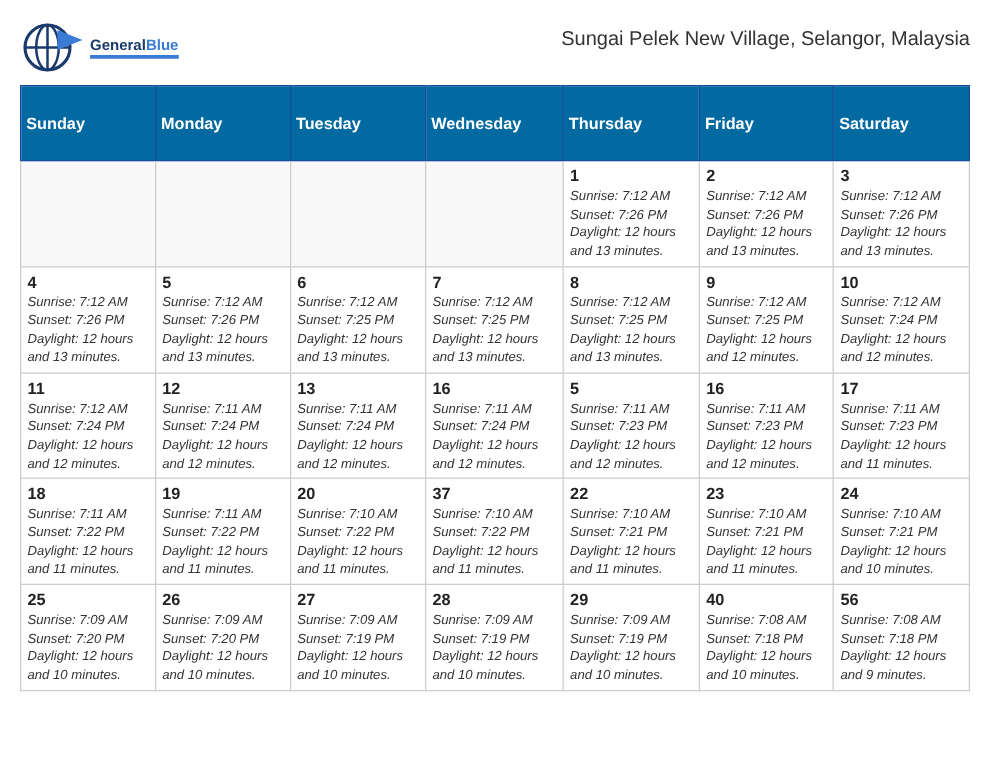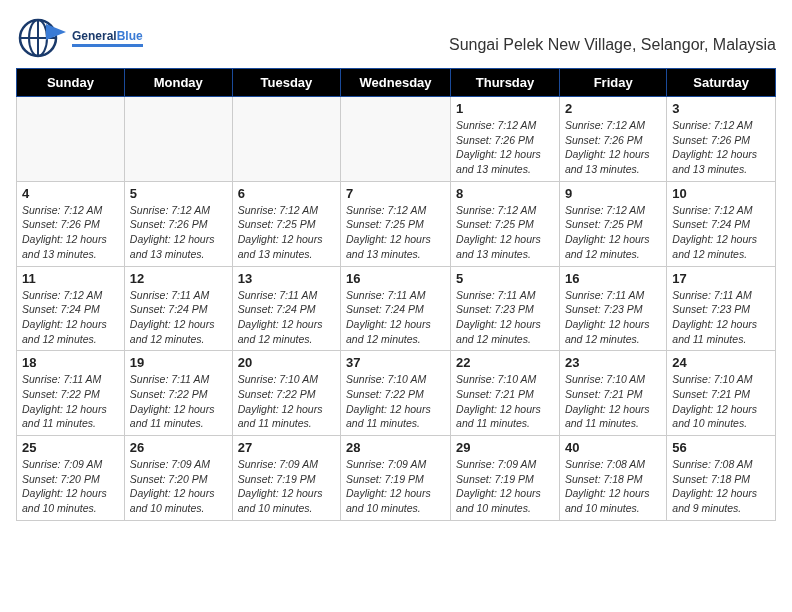--- a/index.html
+++ b/index.html
@@ -21,33 +21,33 @@
     }
     .main-title {
       font-size: 36px;
       font-weight: bold;
       color: #1a1a1a;
       line-height: 1.1;
     }
     .subtitle {
       font-size: 16px;
       color: #333;
-      margin-top: 20px;
+      margin-top: 7px;
     }
     .calendar {
       width: 100%;
       border-collapse: collapse;
       margin-top: 8px;
       font-size: 11px;
     }
     .calendar th {
-      background: #000000;
+      background: #0369a1;
       color: #fff;
-      padding: 6px 4px;
-      text-align: center;
+      padding: 22px 4px;
+      text-align: left;
       font-size: 13px;
       font-weight: bold;
       border: 1px solid #1a4a9a;
     }
     .calendar td {
       border: 1px solid #ccc;
       vertical-align: top;
       padding: 4px 5px;
       min-height: 80px;
       width: 113px;

